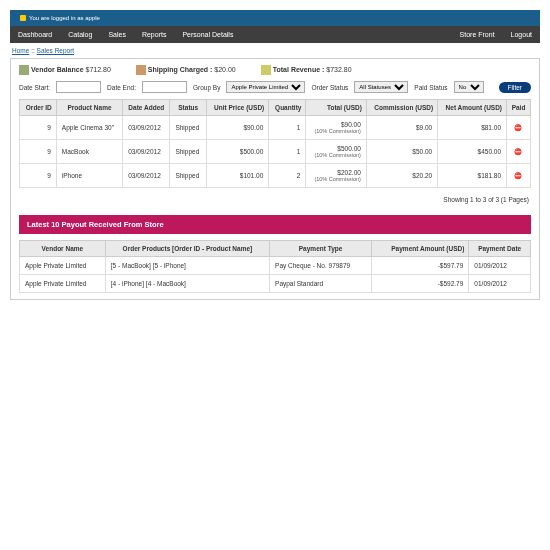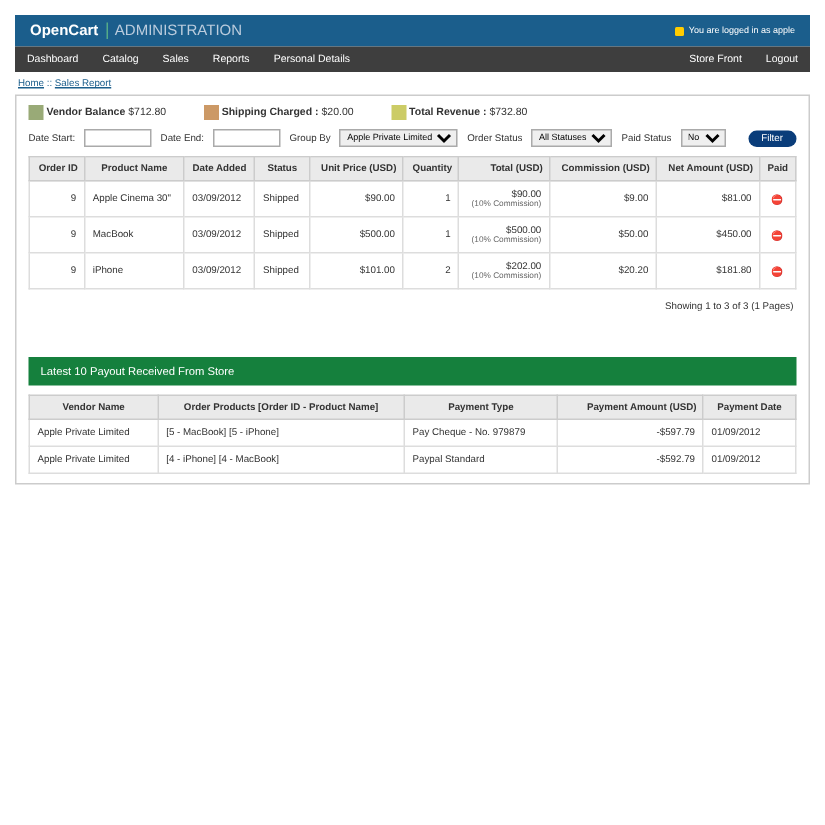--- a/index.html
+++ b/index.html
@@ -25,32 +25,28 @@
 .filters input[type=text]{width:45px;height:12px;border:1px solid #aaa;font-size:6px}
 .filters select{height:12px;border:1px solid #aaa;font-size:6px}
 .btn{background:#0A3D7A;color:#fff;border-radius:8px;padding:2px 9px;font-size:6.5px;border:none}
 table{width:100%;border-collapse:collapse;margin-top:6px;font-size:6.5px}
 th{background:#EAEAEA;border:1px solid #ccc;padding:4px;font-weight:bold}
 td{border:1px solid #ddd;padding:5px}
 .r{text-align:right}.c{text-align:center}
 .sub{font-size:5.5px;color:#666}
 .del{color:#c00;font-weight:bold}
 .pager{text-align:right;padding:8px 2px;font-size:6.5px}
-.panel{background:#15803d;color:#fff;padding:5px 8px;font-size:7.5px;font-weight:normal;margin-top:22px}
+.panel{background:#be185d;color:#fff;padding:5px 8px;font-size:7.5px;font-weight:bold;margin-top:4px}
 .ic{width:10px;height:10px;display:inline-block;vertical-align:middle;margin-right:2px}
 </style>
 </head>
 <body>
 
 <div class="shell">
 <div class="top">
-  <div class="brand">
-        <b>OpenCart</b>
-        <span>ADMINISTRATION</span>
-      </div>
   <div class="login">
         <span class="lock"></span>
         <span>You are logged in as apple</span>
       </div>
 </div>
 <div class="nav">
   <a>Dashboard</a>
   <a>Catalog</a>
   <a>Sales</a>
   <a>Reports</a>

